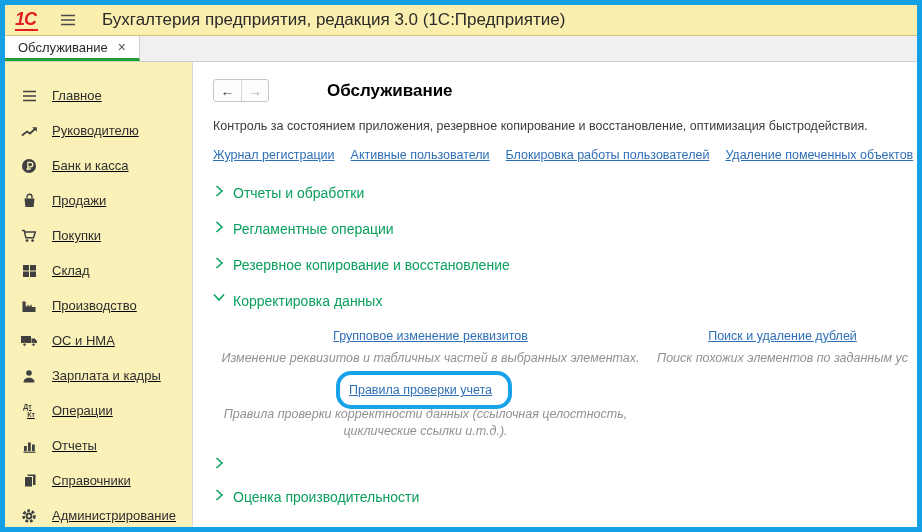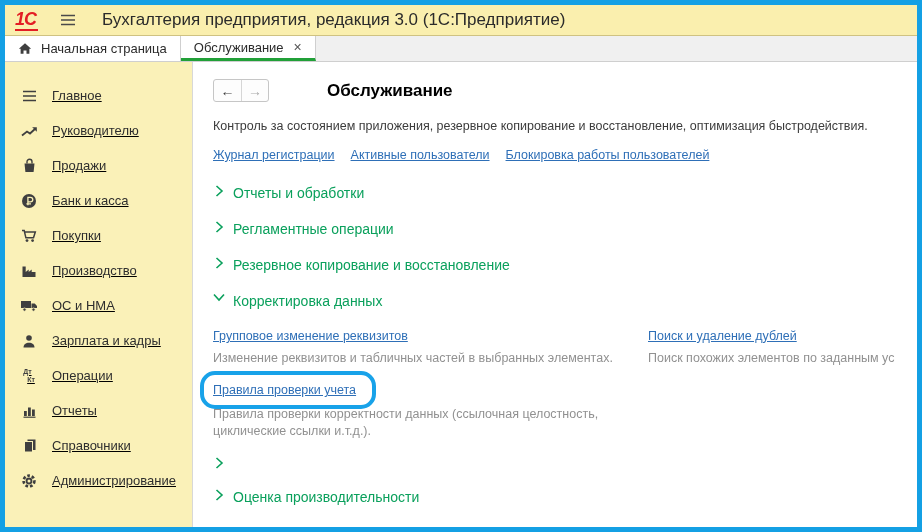--- a/index.html
+++ b/index.html
@@ -100,25 +100,25 @@
   a.lnk {
     color: #2e6fb7; font-size: 12.5px; text-decoration: underline; cursor: pointer;
   }
   .sections { margin-top: 23px; }
   .section-head {
     display: flex; align-items: flex-start; gap: 8px;
     color: #0aa05c; font-size: 14px;
     margin-bottom: 20px; cursor: pointer;
   }
   .section-head .chev { display: flex; width: 12px; justify-content: center; }
-  .section-body { display: flex; margin: -3px 0 17px 0; }
+  .section-body { display: flex; margin: -3px 0 17px 0; text-align: center; }
   .col-left { width: 435px; flex: 0 0 435px; }
   .col-right { flex: 1; min-width: 0; overflow: hidden; }
   .item-desc {
-    color: #919191; font-size: 12.5px; margin-top: 6px; line-height: 17px;
+    color: #919191; font-size: 12.5px; margin-top: 6px; line-height: 17px; font-style: italic;
   }
   .nowrap { white-space: nowrap; }
   .wrapbox { max-width: 425px; }
   .highlight-box {
     display: inline-block;
     border: 4px solid #18a2e9; border-radius: 15px;
     padding: 5px 16px 7px 9px;
     margin: 4px 0 -9px -13px;
     background: transparent;
     position: relative; z-index: 2;
@@ -134,28 +134,20 @@
     <span class="logo">1С</span>
     <span class="hamburger">
       <svg width="16" height="12" viewBox="0 0 16 12">
           <path d="M1 1.5h14M1 6h14M1 10.5h14" stroke="#4a4a4a" stroke-width="1.5" fill="none"></path>
         </svg>
     </span>
     <span class="titlebar-title">Бухгалтерия предприятия, редакция 3.0  (1С:Предприятие)</span>
   </div>
 
   <div class="tabbar">
-    <div class="tab">
-      <span class="home">
-        <svg width="14" height="13" viewBox="0 0 16 14">
-            <path d="M8 1 15 7.4h-2v5.6H9.7V9.2H6.3v3.8H3V7.4H1z" fill="#3f3f3f"></path>
-          </svg>
-      </span>
-      <span>Начальная страница</span>
-    </div>
     <div class="tab active">
       <span>Обслуживание</span>
       <span class="close">×</span>
     </div>
   </div>
 
   <div class="mainrow">
 
     <div class="sidebar">
 
@@ -173,49 +165,60 @@
           <svg width="17" height="14" viewBox="0 0 17 14">
               <path d="M1 11.5 6 7.5l3 2 5.5-5" stroke="#3f3f3f" stroke-width="1.8" fill="none"></path>
               <path d="M11.2 3.2h4.6v4.6z" fill="#3f3f3f"></path>
             </svg>
         </span>
         <span>Руководителю</span>
       </div>
 
       <div class="side-item">
         <span class="ic">
+          <svg width="16" height="16" viewBox="0 0 16 16">
+              <circle cx="8" cy="8" r="7" fill="#3f3f3f"></circle>
+              <path d="M6.9 12.2V4.3h2.6a2.3 2.3 0 0 1 0 4.6H6.9M5.4 10.8h4.6" stroke="#faf1b8" stroke-width="1.3" fill="none"></path>
+            </svg>
+        </span>
+        <span>Банк и касса</span>
+      </div>
+
+      <div class="side-item">
+        <span class="ic">
           <svg width="15" height="15" viewBox="0 0 15 15">
               <path d="M5 5.5V3.8a2.5 2.5 0 0 1 5 0v1.7" stroke="#3f3f3f" stroke-width="1.4" fill="none"></path>
               <path d="M2.5 5.5h10l-.9 8.5H3.4z" fill="#3f3f3f"></path>
             </svg>
         </span>
         <span>Продажи</span>
-      </div>
-
-      <div class="side-item">
-        <span class="ic">
-          <svg width="16" height="16" viewBox="0 0 16 16">
-              <circle cx="8" cy="8" r="7" fill="#3f3f3f"></circle>
-              <path d="M6.9 12.2V4.3h2.6a2.3 2.3 0 0 1 0 4.6H6.9M5.4 10.8h4.6" stroke="#faf1b8" stroke-width="1.3" fill="none"></path>
-            </svg>
-        </span>
-        <span>Банк и касса</span>
       </div>
 
       <div class="side-item">
         <span class="ic">
           <svg width="17" height="15" viewBox="0 0 17 15">
               <path d="M1 2.5h2.2l1.7 7.3h7.6L14.3 4H4" stroke="#3f3f3f" stroke-width="1.5" fill="none"></path>
               <circle cx="6" cy="12.6" r="1.4" fill="#3f3f3f"></circle>
               <circle cx="11.6" cy="12.6" r="1.4" fill="#3f3f3f"></circle>
             </svg>
         </span>
         <span>Покупки</span>
       </div>
 
+      <div class="side-item">
+        <span class="ic">
+          <svg width="15" height="14" viewBox="0 0 15 14">
+              <rect x="1" y="1" width="6" height="5.5" fill="#3f3f3f"></rect>
+              <rect x="8" y="1" width="6" height="5.5" fill="#3f3f3f"></rect>
+              <rect x="1" y="7.5" width="6" height="5.5" fill="#3f3f3f"></rect>
+              <rect x="8" y="7.5" width="6" height="5.5" fill="#3f3f3f"></rect>
+            </svg>
+        </span>
+        <span>Склад</span>
+      </div>
 
       <div class="side-item">
         <span class="ic">
           <svg width="16" height="14" viewBox="0 0 16 14">
               <path d="M1.5 13V2.5h3.2V8l3-2.6V8l3-2.6V8h3.8v5z" fill="#3f3f3f"></path>
             </svg>
         </span>
         <span>Производство</span>
       </div>
 
@@ -295,20 +298,21 @@
         </div>
         <div class="page-title">Обслуживание</div>
       </div>
 
       <div class="desc-line">Контроль за состоянием приложения, резервное копирование и восстановление, оптимизация быстродействия.</div>
 
       <div class="links-row">
         <a class="lnk">Журнал регистрации</a>
         <a class="lnk">Активные пользователи</a>
         <a class="lnk">Блокировка работы пользователей</a>
+        <a class="lnk">Удаление помеченных объектов</a>
       </div>
 
       <div class="sections">
 
         <div class="section-head">
           <span class="chev">
             <svg width="9" height="12" viewBox="0 0 9 12">
                 <path d="M1.5 1 7 6 1.5 11" stroke="#0aa05c" stroke-width="1.6" fill="none"></path>
               </svg>
           </span>

